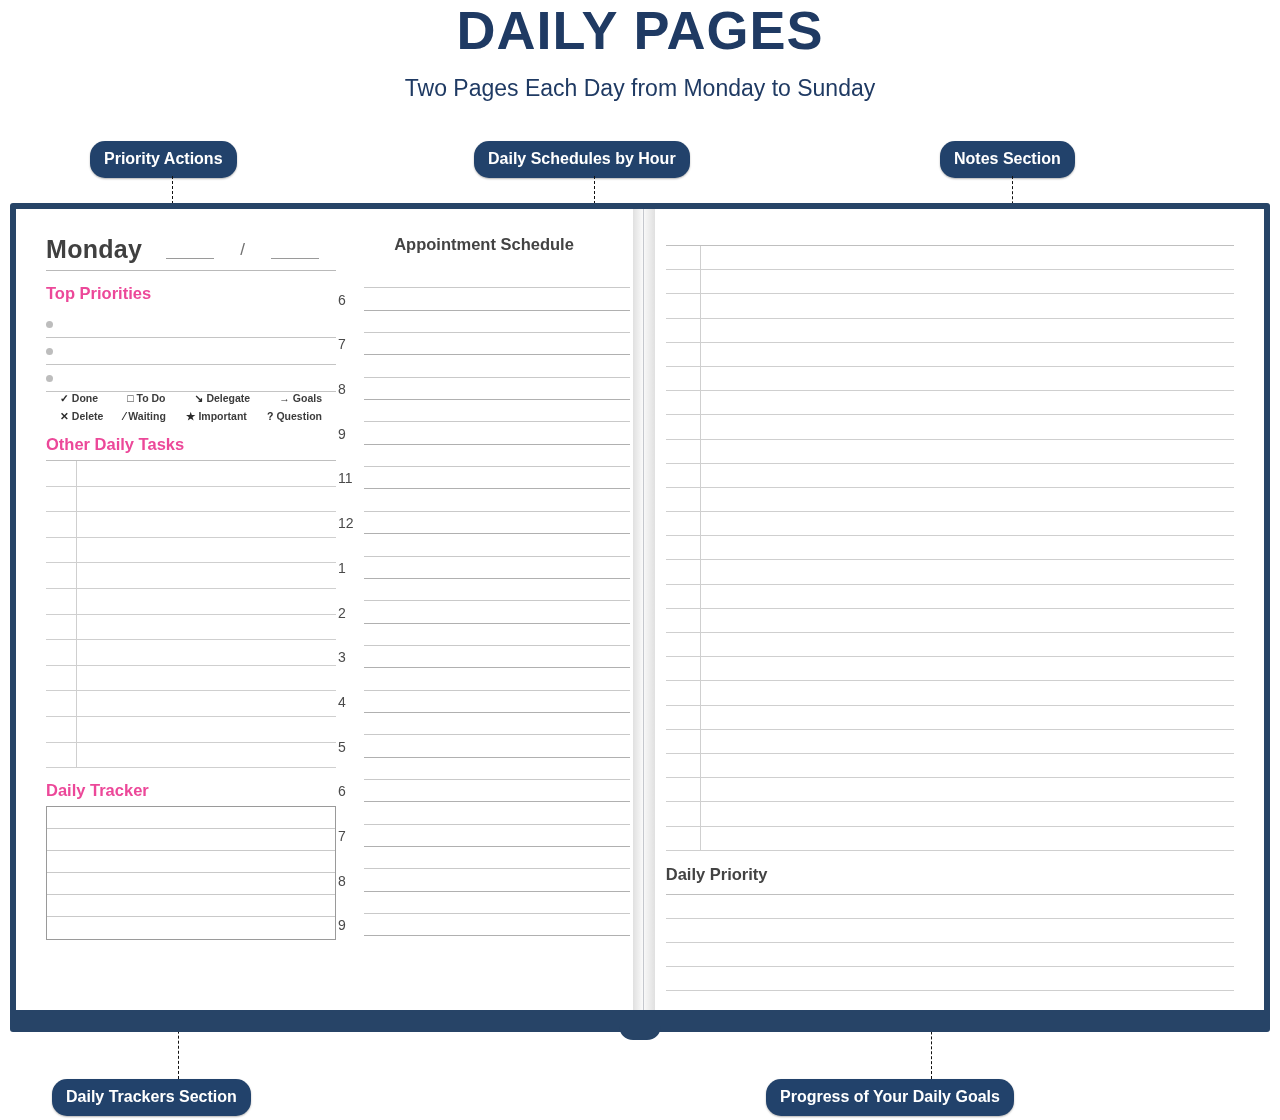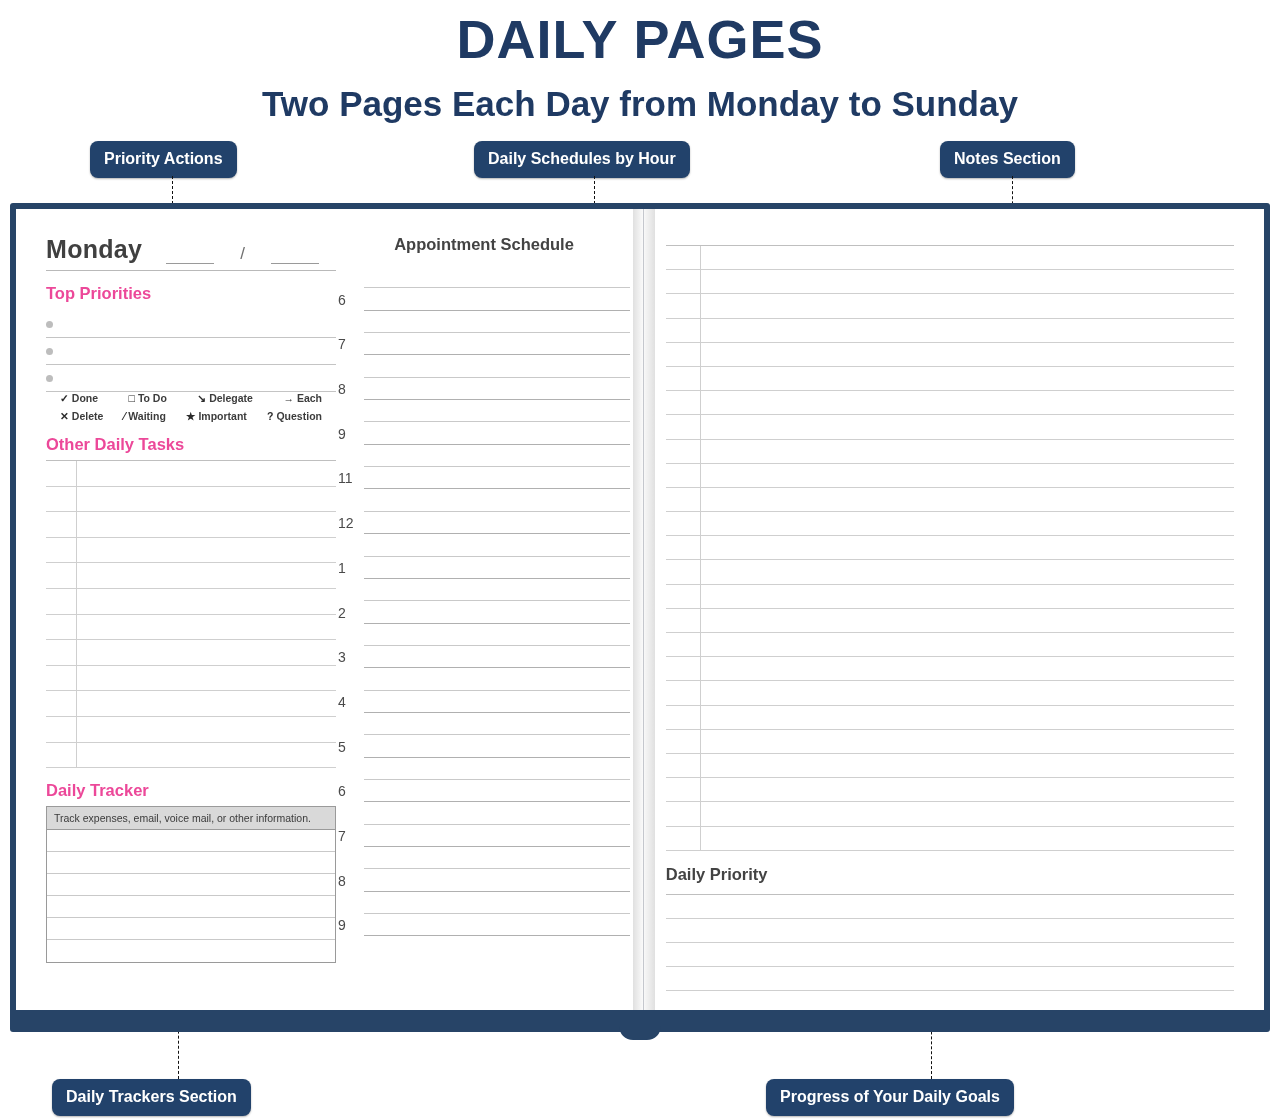--- a/index.html
+++ b/index.html
@@ -15,36 +15,36 @@
   }
 
   
   .header { text-align: center; padding-top: 2px; }
   .main-title {
     font-size: 54px;
     font-weight: bold;
     color: #1f3a63;
     letter-spacing: 1px;
     line-height: 1.05;
-    margin: 9px;
+    margin: 0;
   }
   .sub-title {
-    font-size: 35px;
-    font-weight: bold;
+    font-size: 23px;
+    font-weight: normal;
     color: #1f3a63;
     margin: 16px 0 0 0;
   }
 
   
   .callout {
     position: absolute;
     background: #22426b;
     color: #ffffff;
     font-weight: bold;
-    border-radius: 8px;
+    border-radius: 15px;
     padding: 9px 14px 10px 14px;
     font-size: 16px;
     white-space: nowrap;
     box-shadow: 0 1px 2px rgba(0,0,0,0.3);
   }
 
   
   .leader {
     position: absolute;
     border: 0;
@@ -107,21 +107,21 @@
     background: #274467;
     border-radius: 0 0 14px 14px;
   }
 
   
   .lp-pad { position: absolute; inset: 0; padding: 26px 20px 16px 30px; }
 
   .col-left { position: absolute; left: 30px; top: 26px; width: 290px; }
   .col-mid  { position: absolute; left: 322px; top: 26px; width: 292px; }
 
-  .day-row { display: flex; align-items: flex-end; gap: 24px; }
+  .day-row { display: flex; align-items: center; gap: 24px; }
   .day-name { font-size: 25px; font-weight: bold; color: #404040; letter-spacing: 0.3px; }
   .date-blank { display: inline-block; width: 48px; border-bottom: 1.5px solid #9a9a9a; height: 18px; }
   .slash { color: #707070; font-size: 17px; padding: 0 2px; }
   .day-underline { border-bottom: 1.3px solid #b9b9b9; margin-top: 6px; }
 
   .sec-title { font-size: 16.5px; font-weight: bold; color: #ec4899; margin: 13px 0 6px 0; }
 
   .pri-list { margin-top: 8px; }
   .pri-item { display: flex; align-items: center; height: 27px; border-bottom: 1.1px solid #c4c4c4; }
   .bullet { width: 7px; height: 7px; border-radius: 50%; background: #bdbdbd; margin-right: 8px; }
@@ -231,21 +231,21 @@
             <div class="pri-item">
                 <span class="bullet"></span>
               </div>
           </div>
 
           <div class="legend">
             <div class="legend-row">
               <span class="legend-item"><span class="legend-sym">✓</span><span>Done</span></span>
               <span class="legend-item"><span class="legend-sym">□</span><span>To Do</span></span>
               <span class="legend-item"><span class="legend-sym">↘</span><span>Delegate</span></span>
-              <span class="legend-item"><span class="legend-sym">→</span><span>Each</span></span>
+              <span class="legend-item"><span class="legend-sym">→</span><span>Goals</span></span>
             </div>
             <div class="legend-row">
               <span class="legend-item"><span class="legend-sym">✕</span><span>Delete</span></span>
               <span class="legend-item"><span class="legend-sym">⁄</span><span>Waiting</span></span>
               <span class="legend-item"><span class="legend-sym">★</span><span>Important</span></span>
               <span class="legend-item"><span class="legend-sym">?</span><span>Question</span></span>
             </div>
           </div>
 
           <div class="sec-title" style="">Other Daily Tasks</div>
@@ -259,21 +259,20 @@
             <div class="task-row"></div>
             <div class="task-row"></div>
             <div class="task-row"></div>
             <div class="task-row"></div>
             <div class="task-row"></div>
             <div class="task-row"></div>
           </div>
 
           <div class="sec-title" style="margin-top:13px;">Daily Tracker</div>
           <div class="tracker-box">
-            <div class="tracker-head">Track expenses, email, voice mail, or other information.</div>
             <div class="tracker-row"></div>
             <div class="tracker-row"></div>
             <div class="tracker-row"></div>
             <div class="tracker-row"></div>
             <div class="tracker-row"></div>
             <div class="tracker-row"></div>
           </div>
         </div>
 
         <div class="col-mid">

